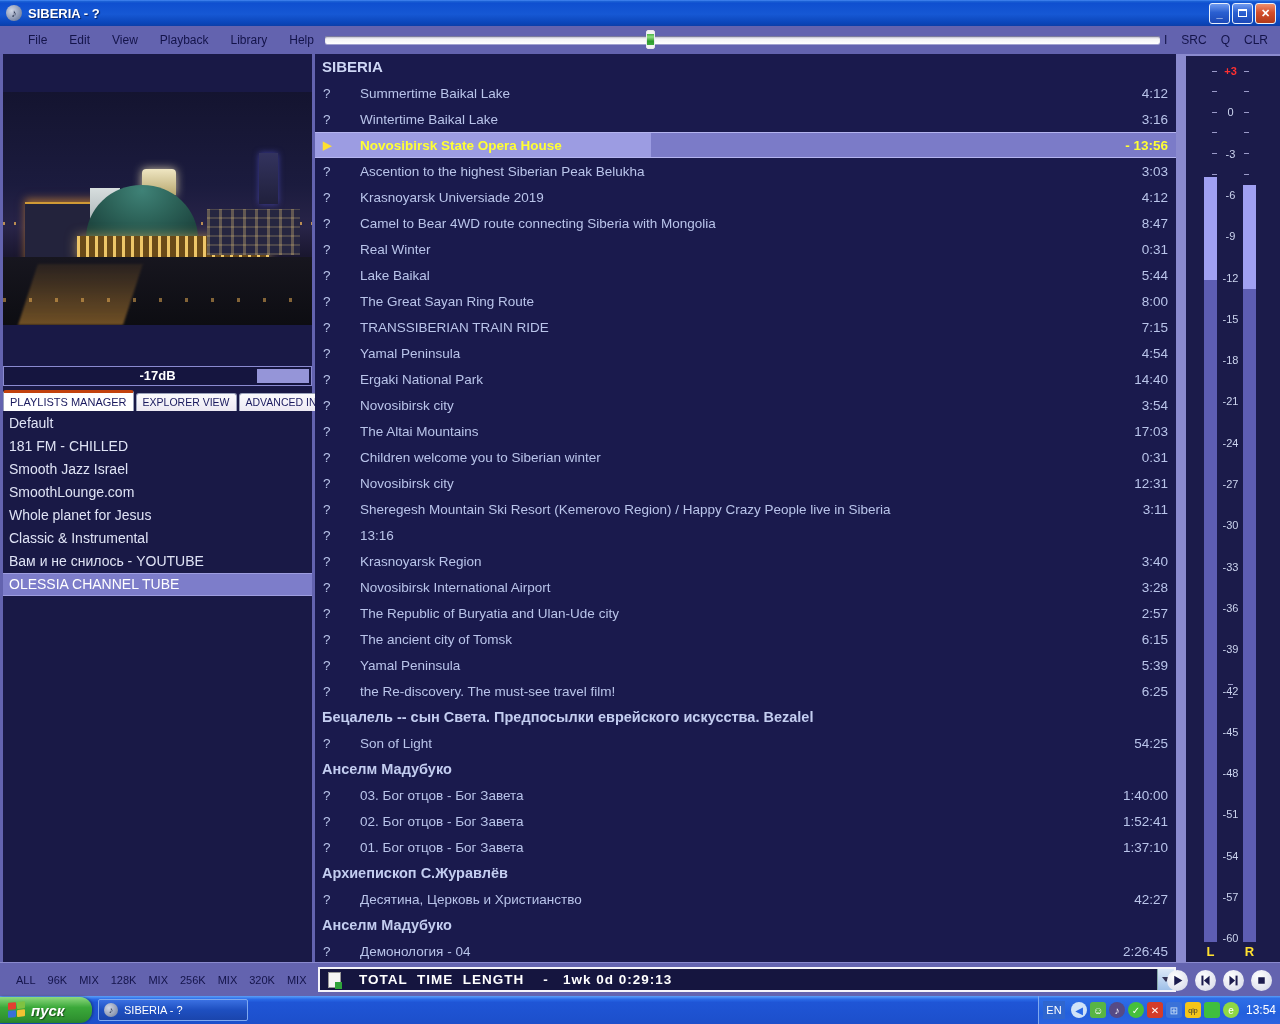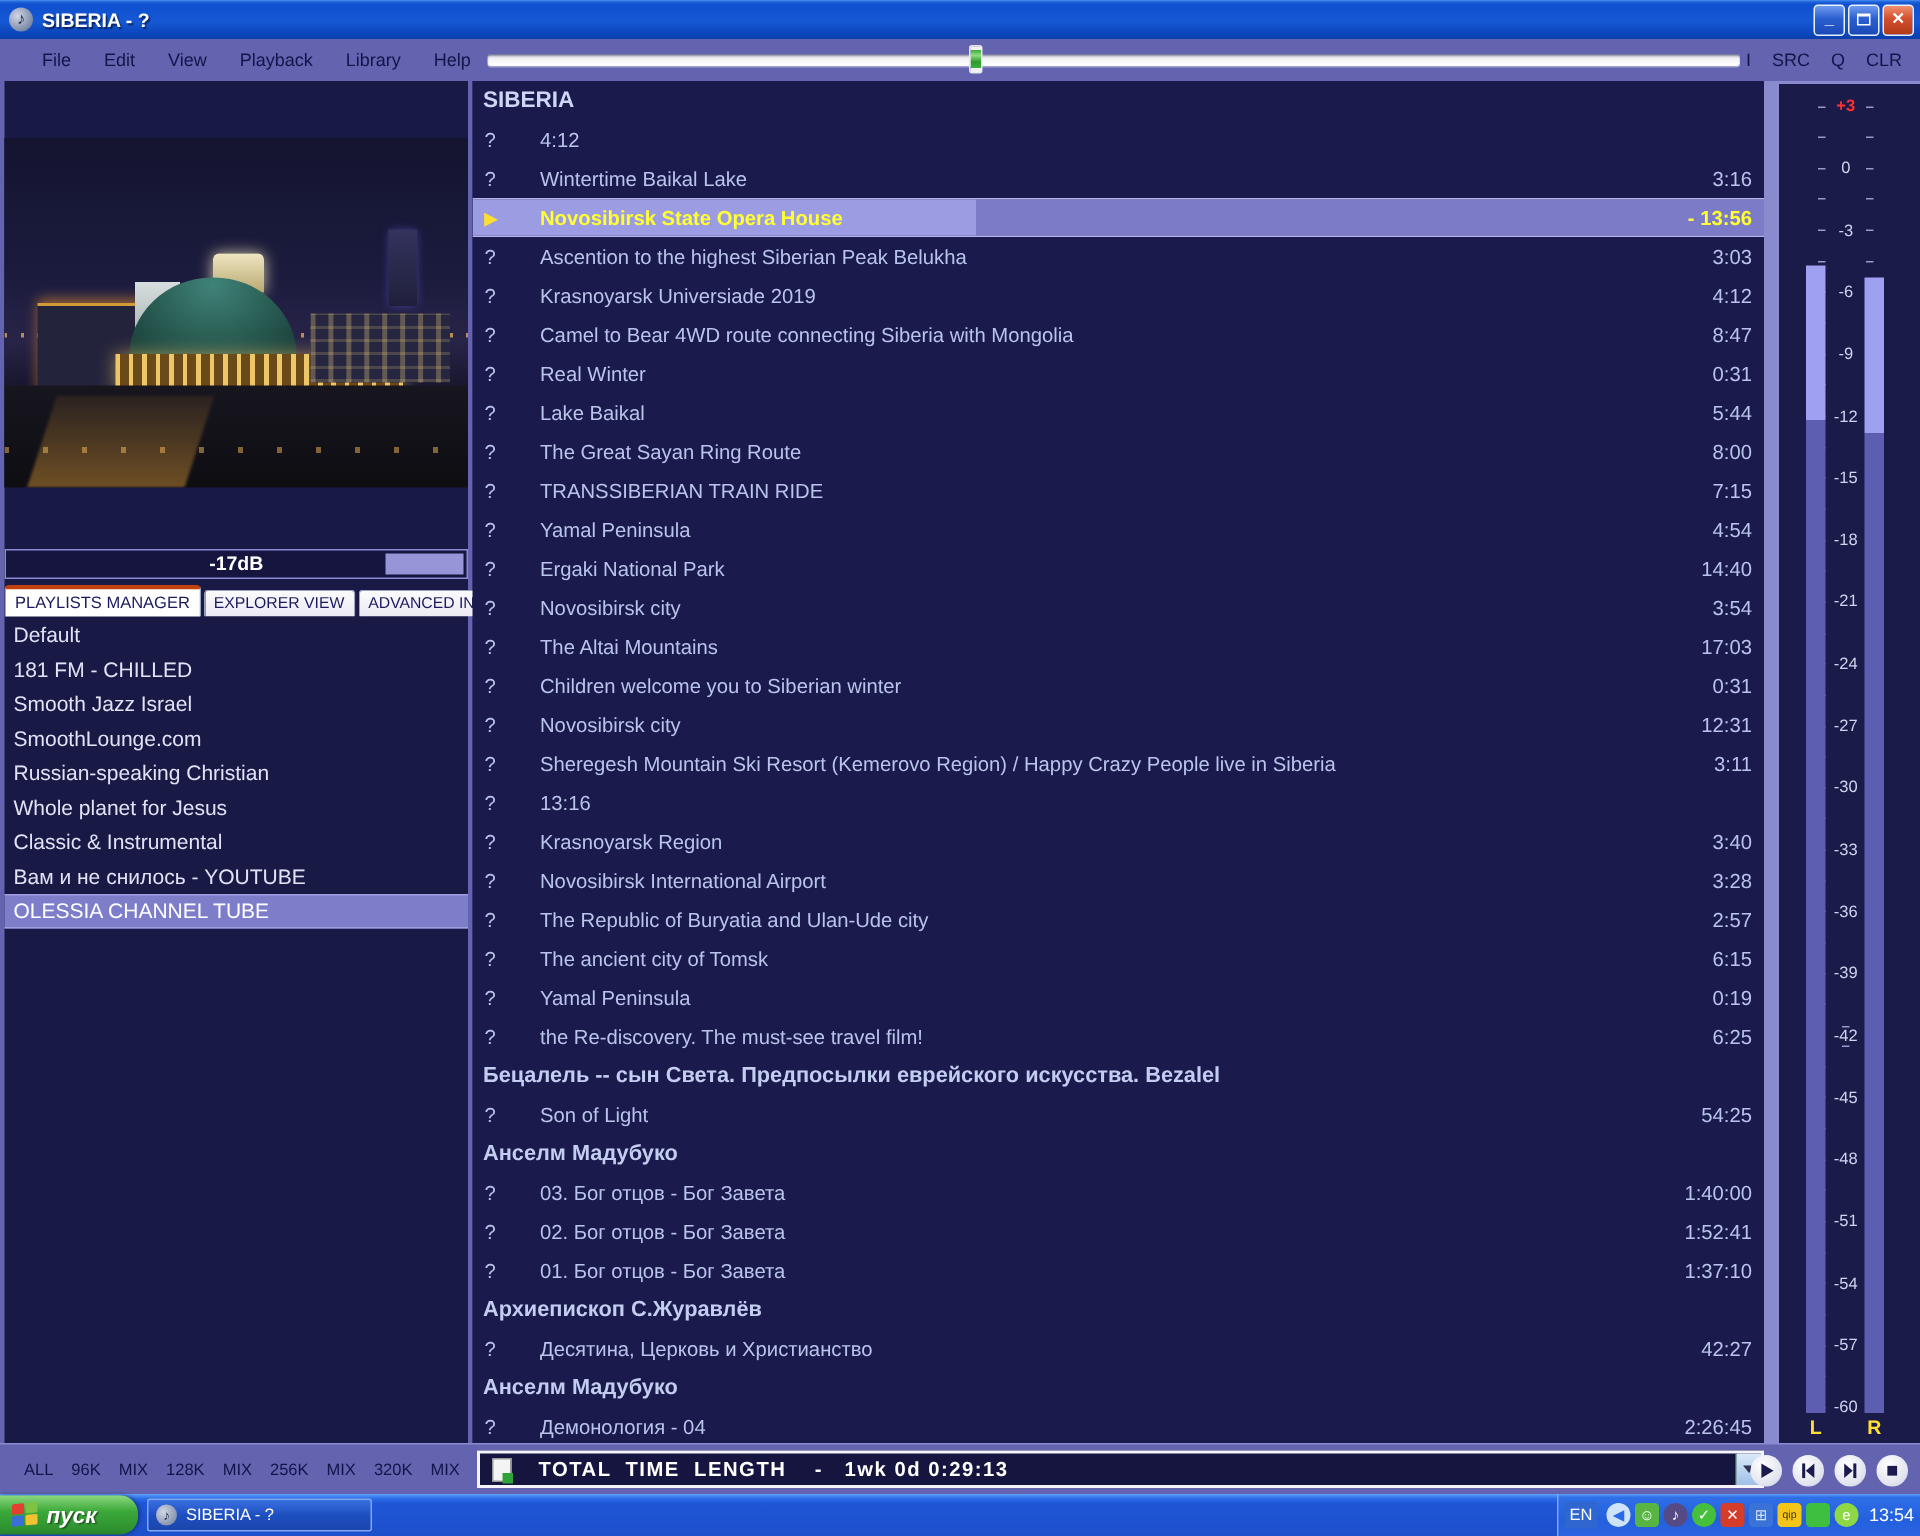--- a/index.html
+++ b/index.html
@@ -213,33 +213,33 @@
       <div class="tabs" id="tabs">
           <div class="tab active">PLAYLISTS MANAGER</div>
           <div class="tab">EXPLORER VIEW</div>
           <div class="tab">ADVANCED INFO</div>
         </div>
       <div class="pl-list" id="pl-list">
           <div class="pl-item">Default</div>
           <div class="pl-item">181 FM - CHILLED</div>
           <div class="pl-item">Smooth Jazz Israel</div>
           <div class="pl-item">SmoothLounge.com</div>
-          <div class="pl-item">Russian-speaking Christian</div>
           <div class="pl-item">Whole planet for Jesus</div>
           <div class="pl-item">Classic &amp; Instrumental</div>
           <div class="pl-item">Вам и не снилось - YOUTUBE</div>
           <div class="pl-item selected">OLESSIA CHANNEL TUBE</div>
         </div>
     </div>
 
     <div class="playlist">
       <div class="pl-header">SIBERIA</div>
       <div id="rows">
           <div class="row">
             <div class="q">?</div>
+            <div class="t">Summertime Baikal Lake</div>
             <div class="d">4:12</div>
           </div>
           <div class="row">
             <div class="q">?</div>
             <div class="t">Wintertime Baikal Lake</div>
             <div class="d">3:16</div>
           </div>
           <div class="row playing">
             <div class="q">▶</div>
             <div class="t">Novosibirsk State Opera House</div>
@@ -335,21 +335,21 @@
             <div class="d">2:57</div>
           </div>
           <div class="row">
             <div class="q">?</div>
             <div class="t">The ancient city of Tomsk</div>
             <div class="d">6:15</div>
           </div>
           <div class="row">
             <div class="q">?</div>
             <div class="t">Yamal Peninsula</div>
-            <div class="d">0:19</div>
+            <div class="d">5:39</div>
           </div>
           <div class="row">
             <div class="q">?</div>
             <div class="t">the Re-discovery. The must-see travel film!</div>
             <div class="d">6:25</div>
           </div>
           <div class="row group">Бецалель -- сын Света. Предпосылки еврейского искусства. Bezalel</div>
           <div class="row">
             <div class="q">?</div>
             <div class="t">Son of Light</div>

